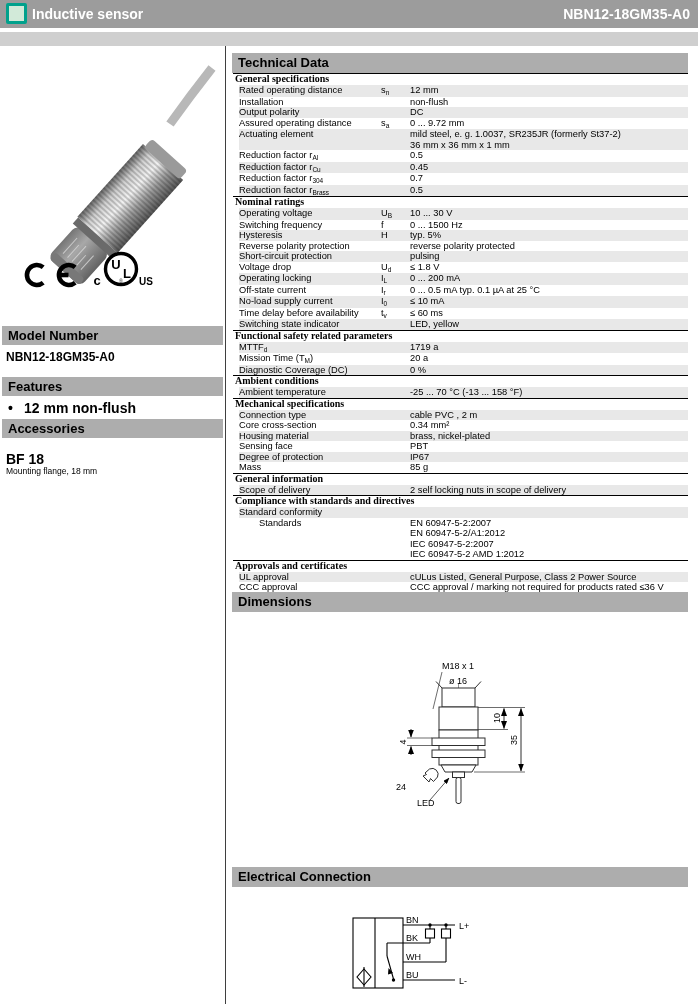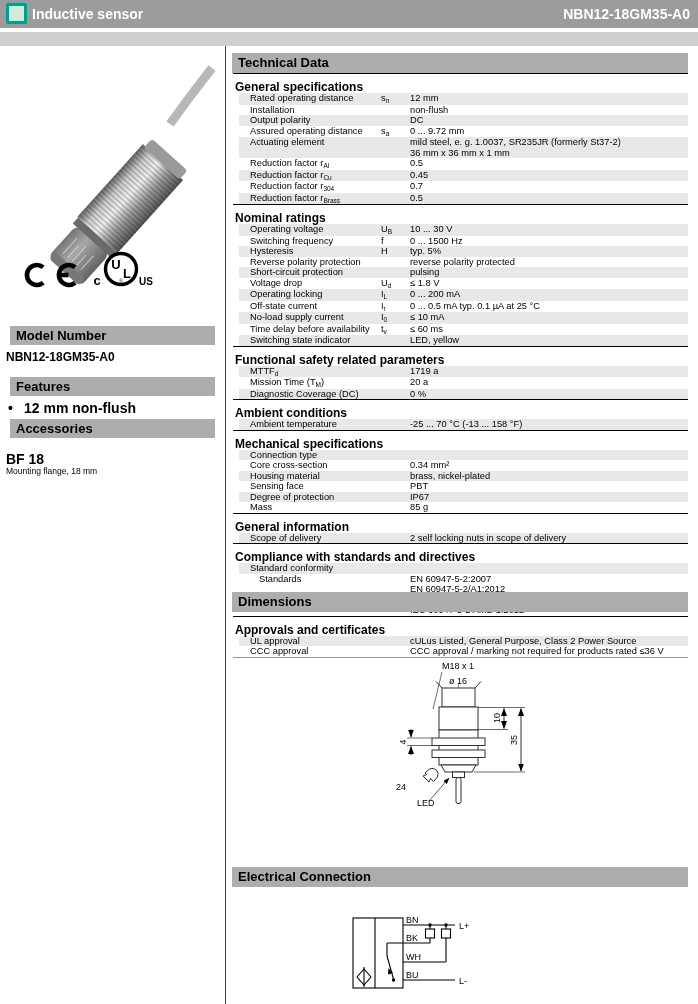--- a/index.html
+++ b/index.html
@@ -11,38 +11,38 @@
        background:#d2ead9;border:3px solid #00a18c;border-radius:2px;box-sizing:border-box;}
   .topbar .ttl{position:absolute;left:32px;top:0;line-height:28px;color:#fff;
        font-weight:bold;font-size:14px;}
   .topbar .mdl{position:absolute;right:8px;top:0;line-height:28px;color:#fff;
        font-weight:bold;font-size:14px;}
   .substrip{position:absolute;left:0;top:32px;width:698px;height:14px;background:#cfcfcf;}
   .vdivider{position:absolute;left:225px;top:46px;width:1px;height:958px;background:#3f3f3f;}
   
   .secbar{background:#adadad;font-weight:bold;font-size:13px;line-height:20px;
        padding-left:6px;box-sizing:border-box;}
-  .leftbar{position:absolute;left:10px;width:205px;height:19px;line-height:19px;}
+  .leftbar{position:absolute;left:2px;width:221px;height:19px;line-height:19px;}
   .rightbar{position:absolute;left:232px;width:456px;height:20px;}
   
   .modelval{position:absolute;left:6px;top:350px;font-weight:bold;font-size:12px;}
   .featrow{position:absolute;left:8px;top:400px;font-weight:bold;font-size:14px;}
   .featrow .bullet{display:inline-block;width:16px;}
   .accname{position:absolute;left:6px;top:443px;font-weight:bold;font-size:14px;margin-top:8px;}
   .accdesc{position:absolute;left:6px;top:454px;font-size:8.5px;margin-top:12px;}
   .photo{position:absolute;left:12px;top:52px;}
   .cemark{position:absolute;left:24px;top:262px;}
   .ulmark{position:absolute;left:90px;top:248px;}
   
   .tbl{position:absolute;left:233px;top:73px;width:455px;border-bottom:1px solid #999;}
-  .tsec{border-top:1.5px solid #000;font-weight:bold;font-size:12px;
-        padding:8px 0 1px 2px;line-height:10px;}
+  .tsec{border-top:1.5px solid #000;font-weight:bold;font-size:10px;
+        padding:0 0 1px 2px;line-height:10px;font-family:Liberation Serif, serif;}
   .trow{display:flex;align-items:flex-start;margin-left:6px;font-size:9.3px;line-height:10.5px;}
   .trow.shade{background:#e8e8e8;}
-  .tlab{flex:0 0 142px;padding-left:11px;box-sizing:border-box;}
+  .tlab{flex:0 0 142px;box-sizing:border-box;}
   .trow.ind2 .tlab{padding-left:20px;}
   .tsym{flex:0 0 29px;}
   .tval{flex:1;}
   sub{font-size:6.5px;line-height:1;vertical-align:-2px;}
   
   .dimsvg{position:absolute;left:385px;top:645px;}
   .elsvg{position:absolute;left:350px;top:898px;}
   svg text{font-family:"Liberation Sans",sans-serif;fill:#000;}
   .dimbar{top:592px;}
   .elbar{top:867px;}
@@ -295,20 +295,23 @@
       <span class="tlab">Ambient temperature</span>
       <span class="tsym"></span>
       <span class="tval">
         <div>-25 ... 70 °C (-13 ... 158 °F)</div>
       </span>
     </div>
     <div class="tsec">Mechanical specifications</div>
     <div class="trow shade">
       <span class="tlab">Connection type</span>
       <span class="tsym"></span>
+      <span class="tval">
+        <div>cable PVC , 2 m</div>
+      </span>
     </div>
     <div class="trow">
       <span class="tlab">Core cross-section</span>
       <span class="tsym"></span>
       <span class="tval">
         <div>0.34 mm²</div>
       </span>
     </div>
     <div class="trow shade">
       <span class="tlab">Housing material</span>

